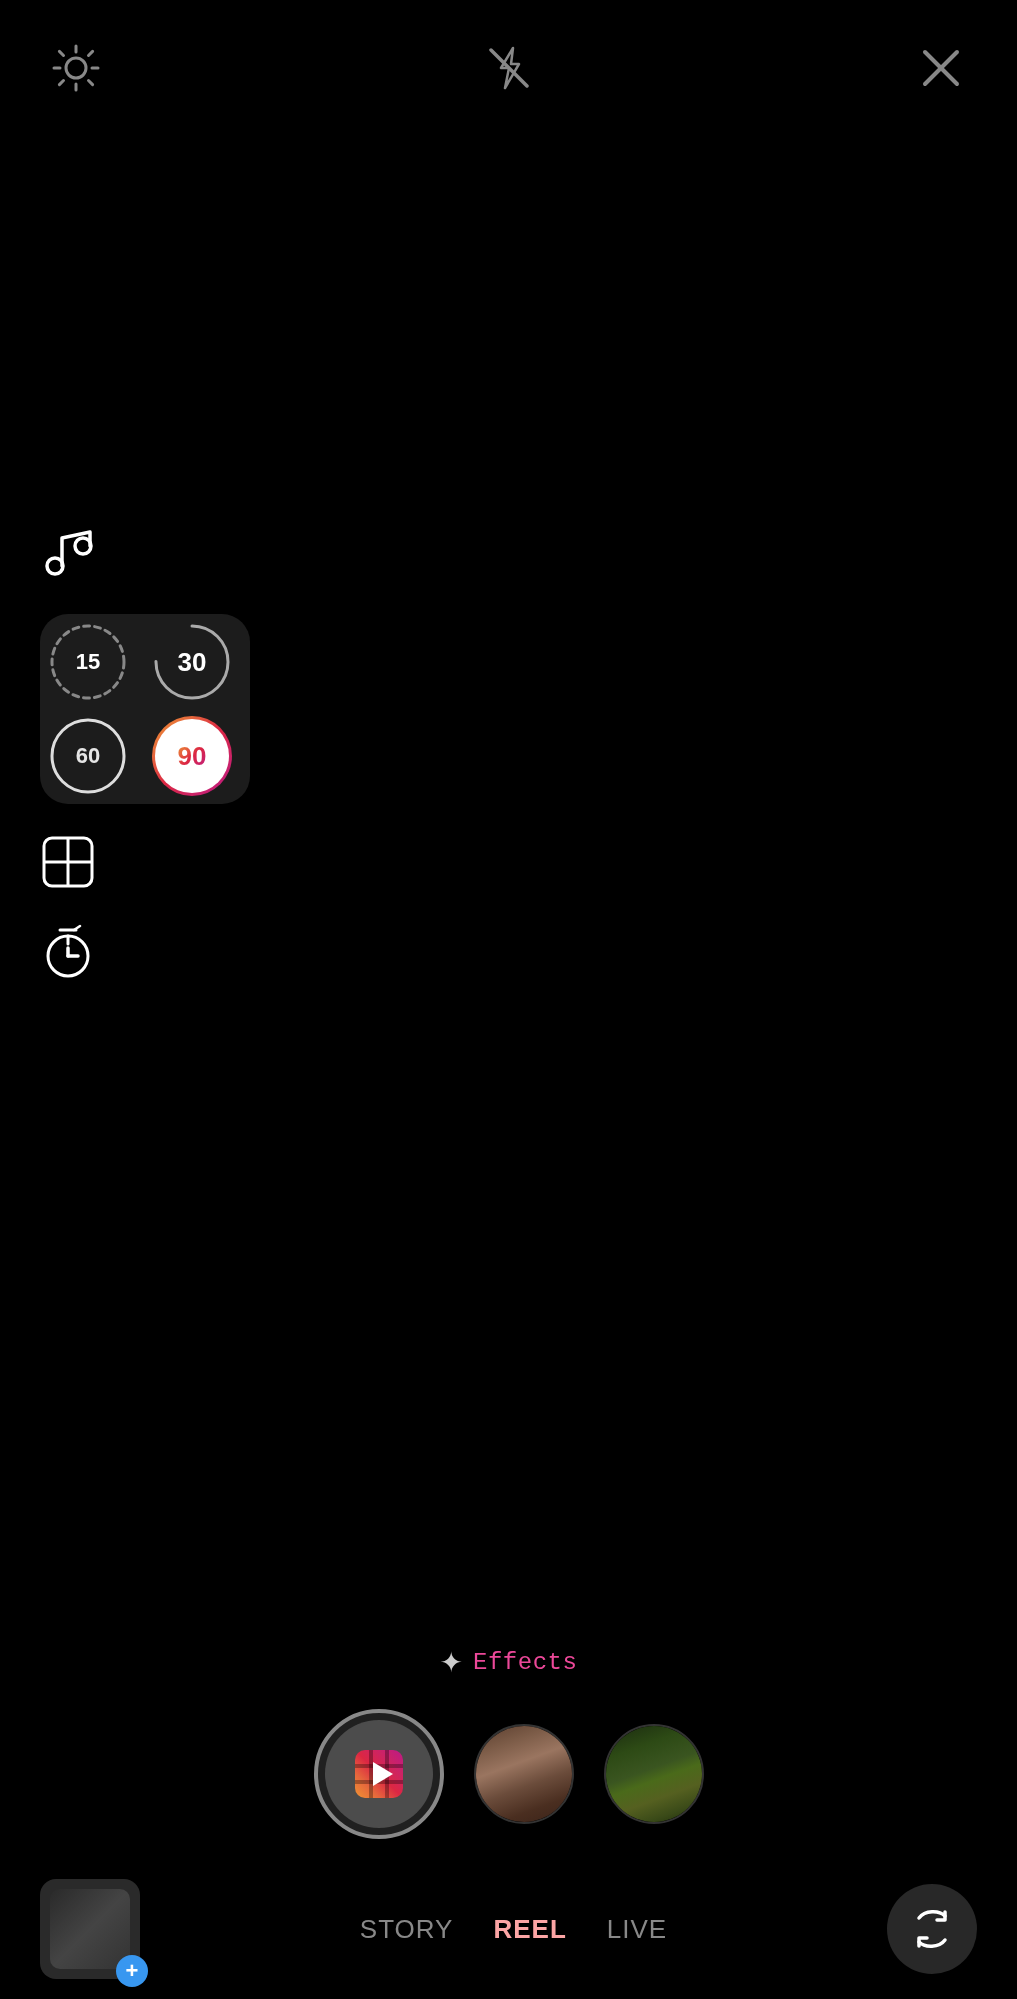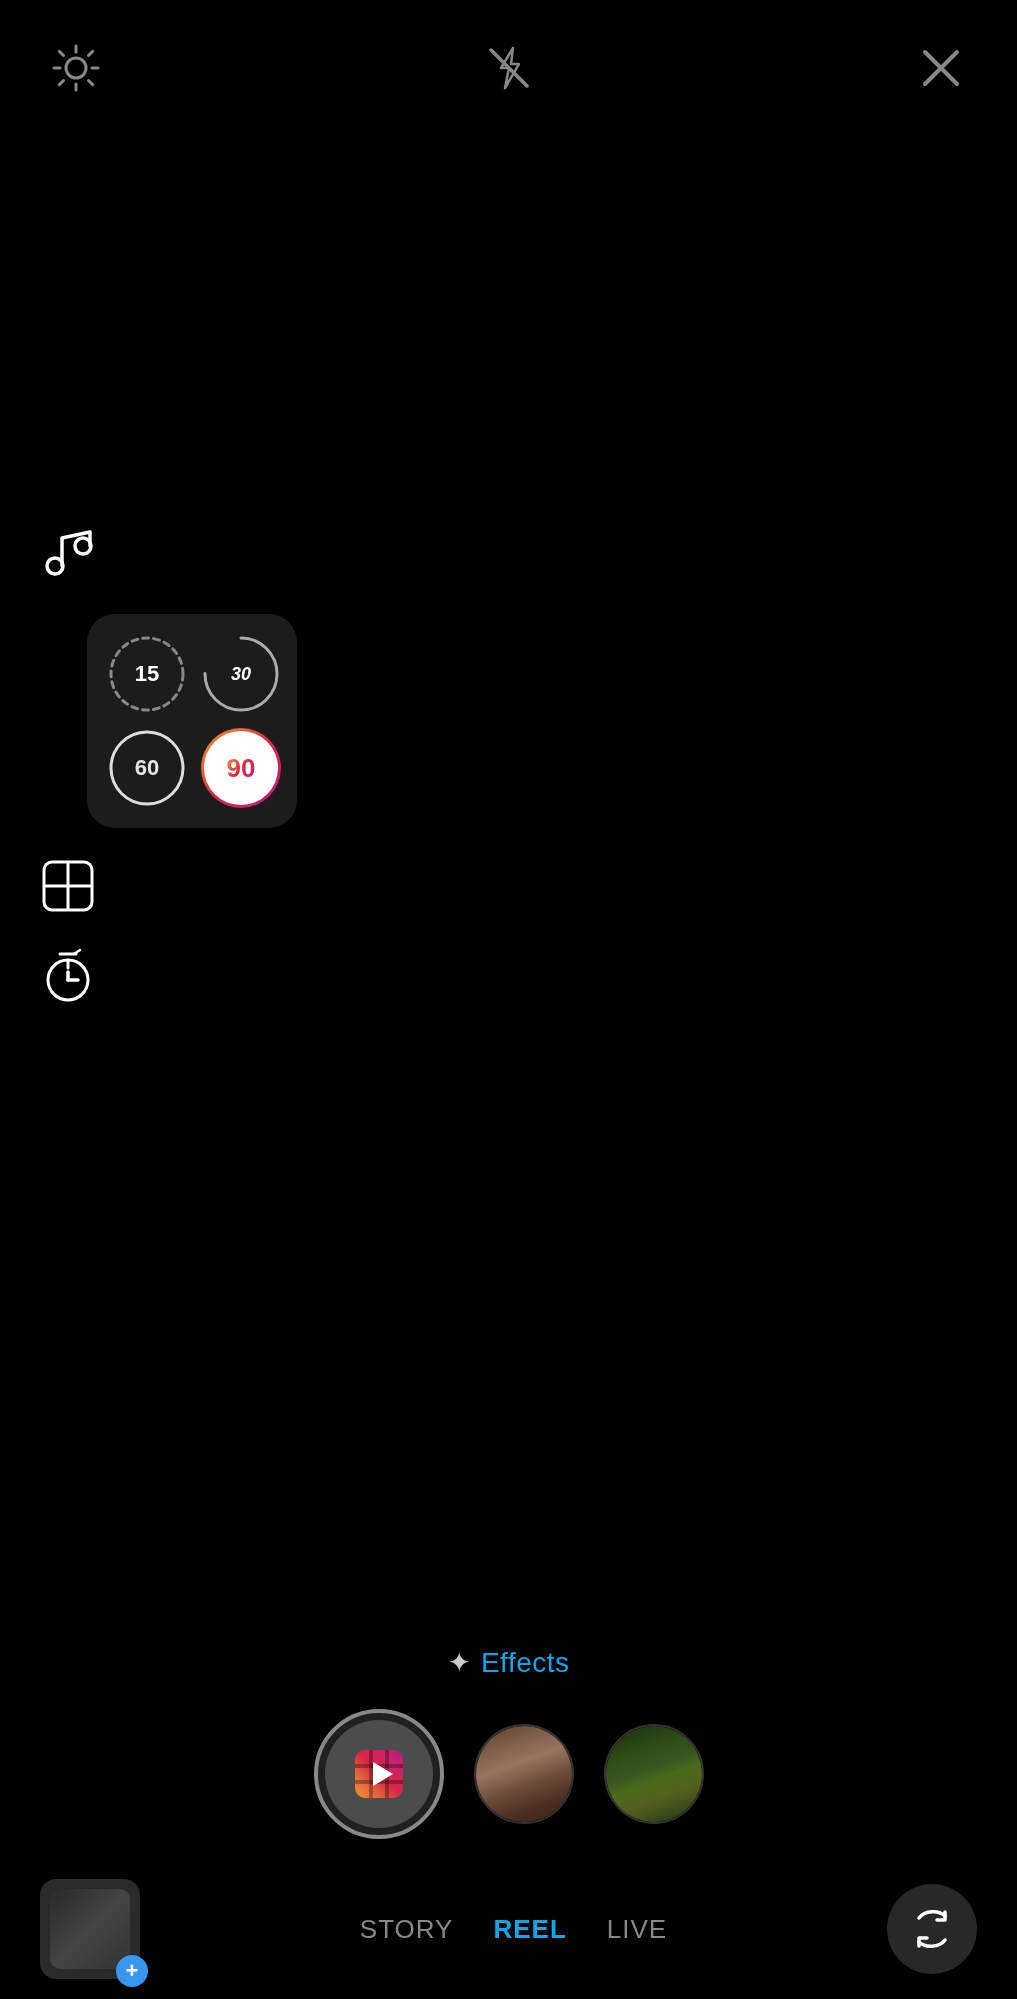--- a/index.html
+++ b/index.html
@@ -30,26 +30,25 @@
       top: 520px;
       display: flex;
       flex-direction: column;
       gap: 30px;
     }
 
     
     .duration-panel {
       background: rgba(30,30,30,0.95);
       border-radius: 28px;
-      padding: 20px;
+      padding: 8px;
       display: grid;
       grid-template-columns: 1fr 1fr;
       gap: 14px;
       width: 210px;
-      margin-left: 47px;
     }
 
     .d90-wrapper {
       width: 80px;
       height: 80px;
       border-radius: 50%;
       background: linear-gradient(#fff, #fff) padding-box,
                   linear-gradient(135deg, #f09433, #e6683c, #dc2743, #cc2366, #bc1888) border-box;
       border: 3.5px solid transparent;
       display: flex;
@@ -76,24 +75,25 @@
       justify-content: center;
       gap: 10px;
     }
 
     .effects-sparkle {
       color: #ccc;
       font-size: 28px;
     }
 
     .effects-label {
-      color: #0ea5e9;
-      font-size: 28px;
+      color: #ec4899;
+      font-size: 24px;
       font-weight: 400;
       letter-spacing: 0.5px;
+      font-family: Liberation Mono, monospace;
     }
 
     
     .capture-row {
       position: absolute;
       bottom: 160px;
       left: 0; right: 0;
       display: flex;
       align-items: center;
       justify-content: center;
@@ -204,21 +204,21 @@
 
     .nav-tab {
       color: #888;
       font-size: 26px;
       font-weight: 500;
       letter-spacing: 1px;
       cursor: pointer;
     }
 
     .nav-tab.active {
-      color: #0ea5e9;
+      color: #fca5a5;
       font-weight: 700;
     }
 
     .flip-camera-btn {
       width: 90px;
       height: 90px;
       border-radius: 50%;
       background: rgba(50,50,50,0.8);
       display: flex;
       align-items: center;
@@ -269,21 +269,21 @@
         <circle cx="40" cy="40" r="36" fill="none" stroke="#888" stroke-width="3" stroke-dasharray="6 5" stroke-linecap="round"></circle>
       </svg>
       <span style="color:#fff; font-size:22px; font-weight:600; position:relative; z-index:1;">15</span>
     </div>
 
     <div style="position:relative; width:80px; height:80px; display:flex; align-items:center; justify-content:center; cursor:pointer;">
       <svg width="80" height="80" viewBox="0 0 80 80" style="position:absolute;top:0;left:0;">
 
         <circle cx="40" cy="40" r="36" fill="none" stroke="#aaa" stroke-width="3" stroke-dasharray="170 56" stroke-dashoffset="0" stroke-linecap="round" transform="rotate(-90 40 40)"></circle>
       </svg>
-      <span style="color:#fff; font-size:18px; font-weight:600; position:relative; z-index:1;font-style:italic;">30</span>
+      <span style="color:#fff; font-size:26px; font-weight:600; position:relative; z-index:1;">30</span>
     </div>
 
     <div style="position:relative; width:80px; height:80px; display:flex; align-items:center; justify-content:center; cursor:pointer;">
       <svg width="80" height="80" viewBox="0 0 80 80" style="position:absolute;top:0;left:0;">
         <circle cx="40" cy="40" r="36" fill="none" stroke="#ddd" stroke-width="3"></circle>
       </svg>
       <span style="color:#e5e5e5; font-size:22px; font-weight:600; position:relative; z-index:1;">60</span>
     </div>
 
     <div class="d90-wrapper">

